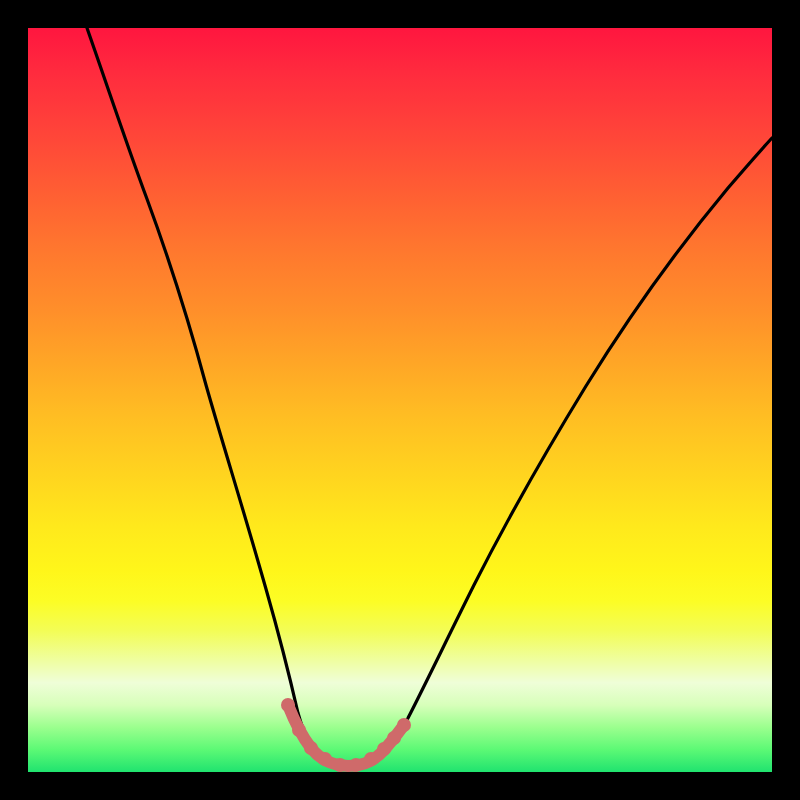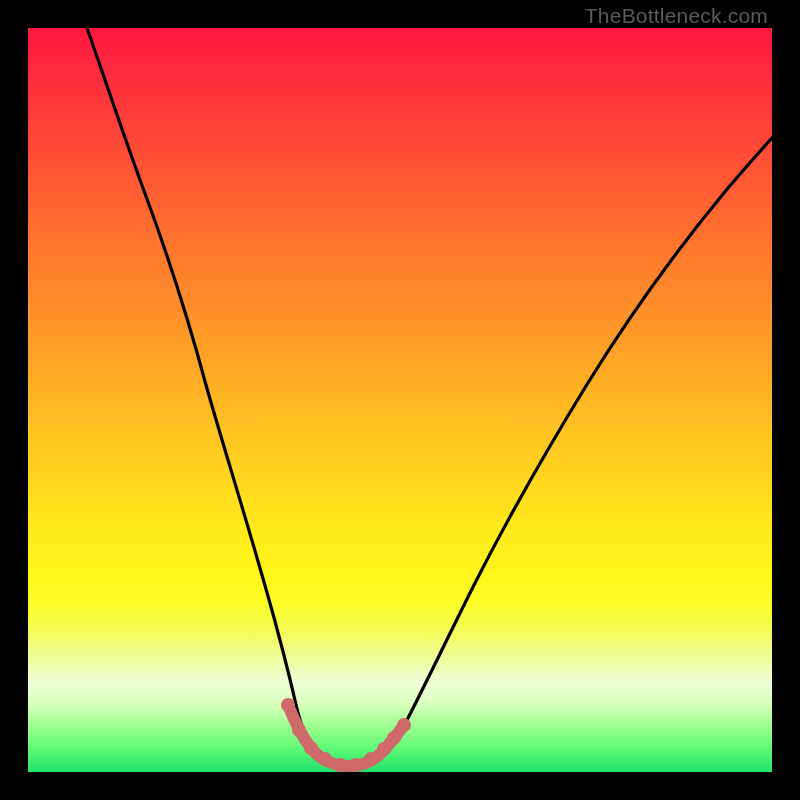--- a/index.html
+++ b/index.html
@@ -103,14 +103,13 @@
         <circle cx="376" cy="697" r="7"></circle>
         <path d="M260 677
                  C 266 692, 272 706, 283 720
                  C 292 731, 302 737, 320 738
                  C 338 738, 348 731, 357 721
                  C 365 712, 371 704, 376 697" fill="none" stroke="#cf6a6a" stroke-width="12" stroke-linecap="round" stroke-linejoin="round"></path>
       </g>
     </svg>
   </div>
 
-  <div class="watermark">TheBottleneck.com</div>
 </div>
 
 </body></html>

